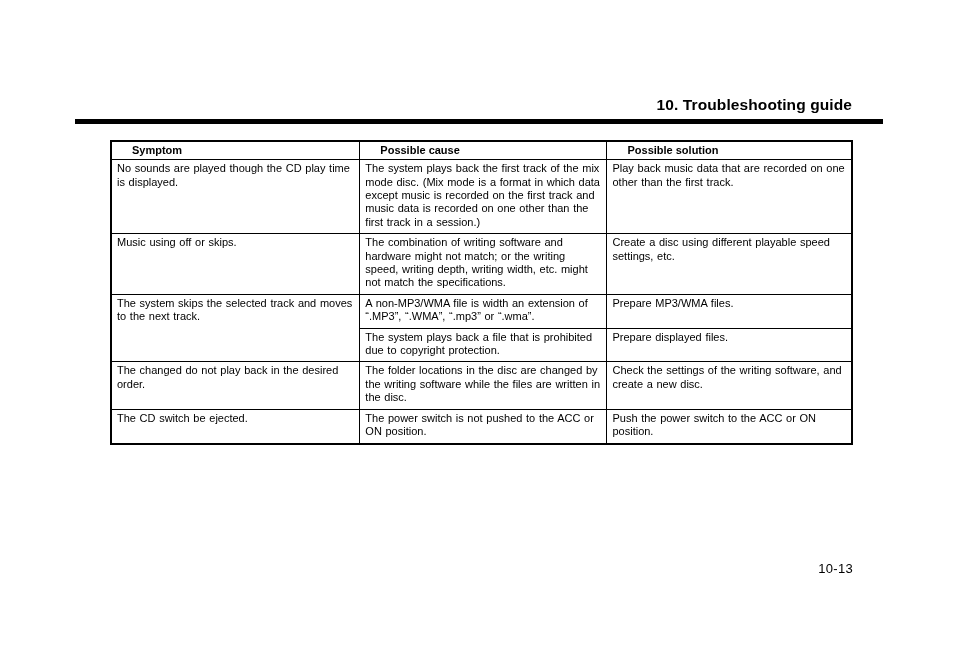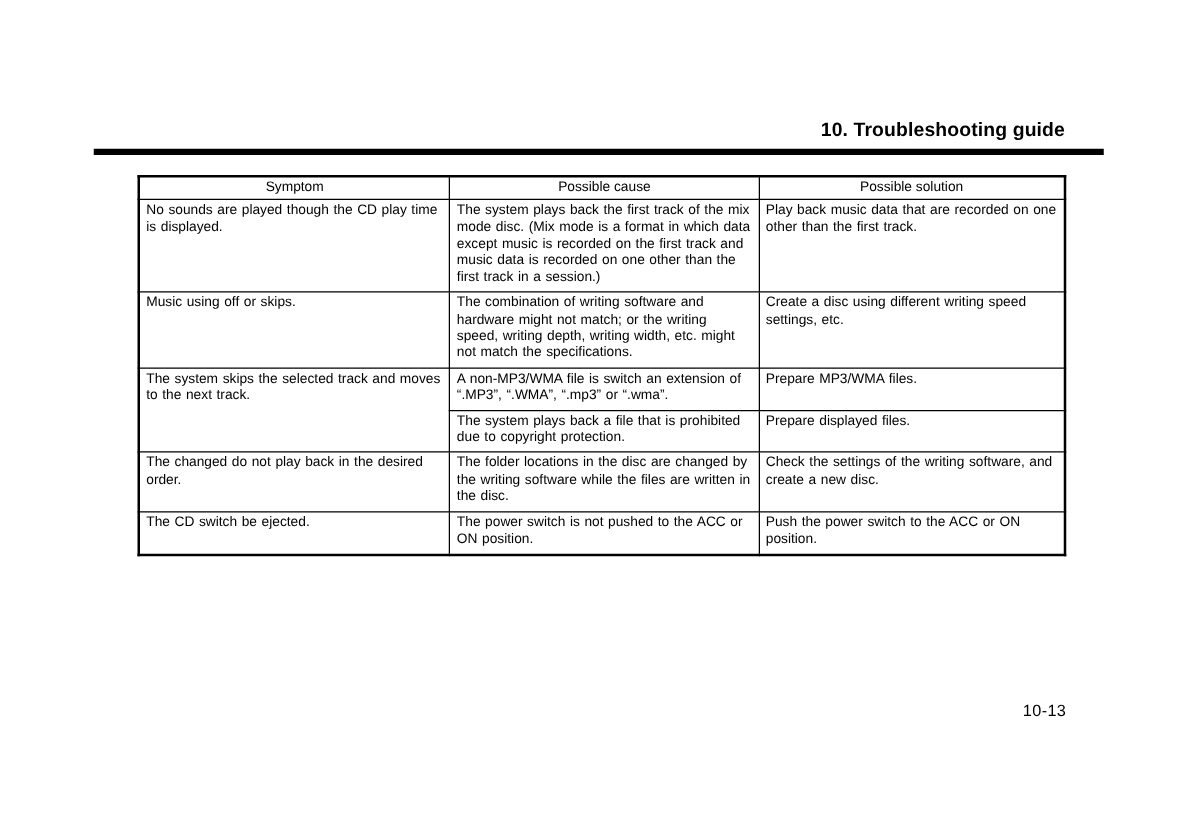--- a/index.html
+++ b/index.html
@@ -38,23 +38,23 @@
     top: 140px;
     left: 110px;
     width: 743px;
     border-collapse: collapse;
     table-layout: fixed;
     border: 2px solid #000000;
   }
   .ts-table th {
     border: 1px solid #000000;
     font-size: 11px;
-    font-weight: normal;
-    text-align: center;
-    padding: 2px 10px;
+    font-weight: bold;
+    text-align: left;
+    padding: 2px 20px;
     height: 13px;
     line-height: 1.2;
   }
   .ts-table td {
     border: 1px solid #000000;
     font-size: 11px;
     vertical-align: top;
     text-align: left;
     padding: 2px 5px 4px 5px;
     line-height: 1.22;
@@ -96,25 +96,25 @@
     </thead>
     <tbody>
         <tr>
           <td>No sounds are played though the CD play time is displayed.</td>
           <td>The system plays back the first track of the mix mode disc. (Mix mode is a format in which data except music is recorded on the first track and music data is recorded on one other than the first track in a session.)</td>
           <td>Play back music data that are recorded on one other than the first track.</td>
         </tr>
         <tr>
           <td>Music using off or skips.</td>
           <td>The combination of writing software and hardware might not match; or the writing speed, writing depth, writing width, etc. might not match the specifications.</td>
-          <td>Create a disc using different writing speed settings, etc.</td>
+          <td>Create a disc using different playable speed settings, etc.</td>
         </tr>
         <tr>
           <td rowspan="2">The system skips the selected track and moves to the next track.</td>
-          <td>A non-MP3/WMA file is switch an extension of “.MP3”, “.WMA”, “.mp3” or “.wma”.</td>
+          <td>A non-MP3/WMA file is width an extension of “.MP3”, “.WMA”, “.mp3” or “.wma”.</td>
           <td>Prepare MP3/WMA files.</td>
         </tr>
         <tr>
           <td>The system plays back a file that is prohibited due to copyright protection.</td>
           <td>Prepare displayed files.</td>
         </tr>
         <tr>
           <td>The changed do not play back in the desired order.</td>
           <td>The folder locations in the disc are changed by the writing software while the files are written in the disc.</td>
           <td>Check the settings of the writing software, and create a new disc.</td>

